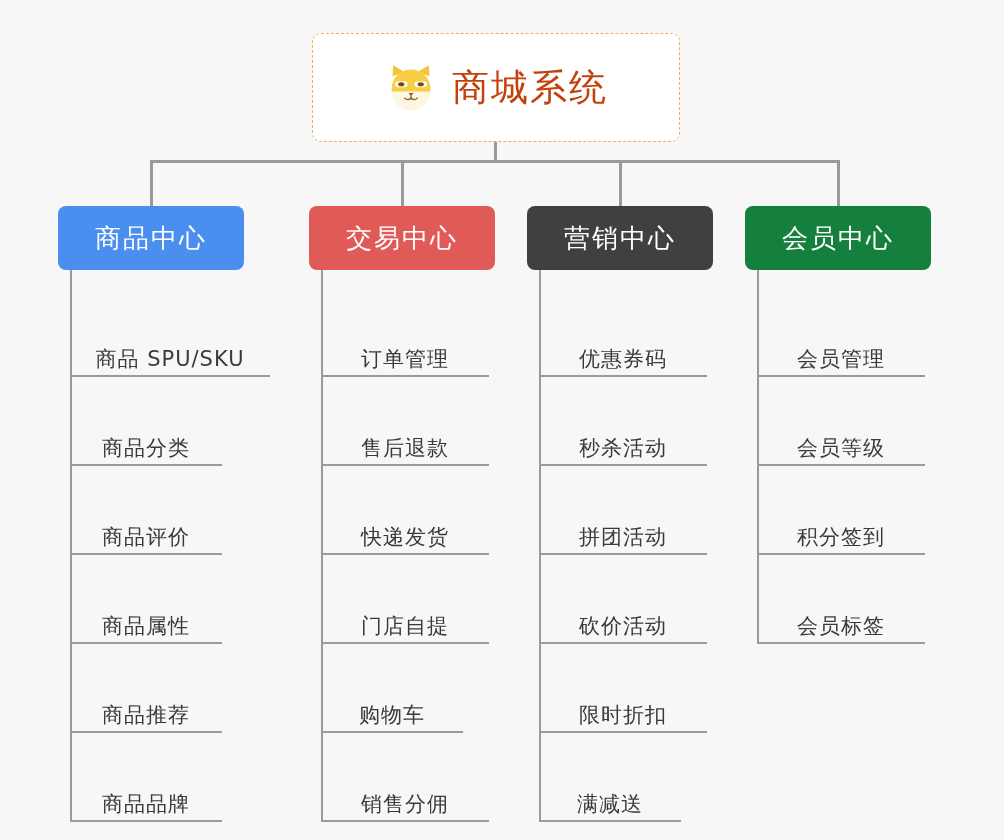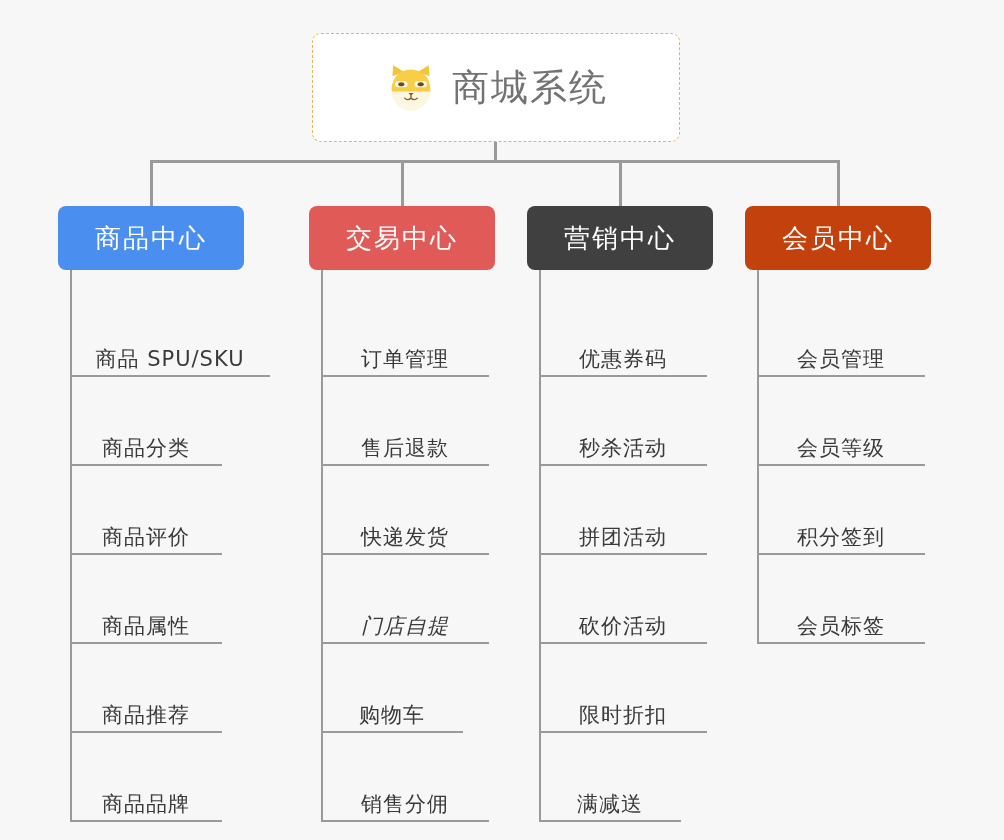--- a/index.html
+++ b/index.html
@@ -137,21 +137,21 @@
         <rect x="36" y="24" width="15" height="7" rx="3.5" fill="#fdf6e0"></rect>
 
         <ellipse cx="20.5" cy="27.5" rx="3.6" ry="2.4" fill="#6b4b1e"></ellipse>
         <ellipse cx="43.5" cy="27.5" rx="3.6" ry="2.4" fill="#6b4b1e"></ellipse>
 
         <path d="M29 38 h6 l-3 3.4 Z" fill="#8a5c22"></path>
 
         <path d="M32 41.5 v2.5 M32 44 q-4 3.5 -7.5 0 M32 44 q4 3.5 7.5 0" stroke="#8a5c22" stroke-width="1.6" fill="none" stroke-linecap="round"></path>
       </svg>
     </span>
-    <span class="root-title" style="color: #737373;">商城系统</span>
+    <span class="root-title" style="color: #c2410c;">商城系统</span>
   </div>
 
   <div class="conn conn-v-root" style="background: rgb(154, 154, 154);"></div>
   <div class="conn conn-h-bus" style="background: rgb(154, 154, 154);"></div>
   <div class="conn conn-v-drop" style="left: 150px; background: rgb(154, 154, 154);"></div>
   <div class="conn conn-v-drop" style="left: 401px; background: rgb(154, 154, 154);"></div>
   <div class="conn conn-v-drop" style="left: 619px; background: rgb(154, 154, 154);"></div>
   <div class="conn conn-v-drop" style="left: 837px; background: rgb(154, 154, 154);"></div>
 
   <div class="col" style="left:58px;width:186px;">
@@ -189,21 +189,21 @@
       <div class="spine" style="background: rgb(154, 154, 154);"></div>
       <div class="leaf w-l" style="border-bottom-color: rgb(154, 154, 154);">
         <span class="leaf-label">订单管理</span>
       </div>
       <div class="leaf w-l" style="border-bottom-color: rgb(154, 154, 154);">
         <span class="leaf-label">售后退款</span>
       </div>
       <div class="leaf w-l" style="border-bottom-color: rgb(154, 154, 154);">
         <span class="leaf-label">快递发货</span>
       </div>
-      <div class="leaf w-l" style="border-bottom-color: rgb(154, 154, 154); font-style: italic;">
+      <div class="leaf w-l" style="border-bottom-color: rgb(154, 154, 154);">
         <span class="leaf-label">门店自提</span>
       </div>
       <div class="leaf w-s" style="border-bottom-color: rgb(154, 154, 154);">
         <span class="leaf-label">购物车</span>
       </div>
       <div class="leaf w-l" style="border-bottom-color: rgb(154, 154, 154);">
         <span class="leaf-label">销售分佣</span>
       </div>
     </div>
   </div>
@@ -229,21 +229,21 @@
       <div class="leaf w-l" style="border-bottom-color: rgb(154, 154, 154);">
         <span class="leaf-label">限时折扣</span>
       </div>
       <div class="leaf w-s" style="border-bottom-color: rgb(154, 154, 154);">
         <span class="leaf-label">满减送</span>
       </div>
     </div>
   </div>
 
   <div class="col" style="left:745px;width:186px;">
-    <div class="col-head" style="background: #c2410c;">
+    <div class="col-head" style="background: #15803d;">
       <span>会员中心</span>
     </div>
     <div class="col-body">
       <div class="spine" style="background: rgb(154, 154, 154);"></div>
       <div class="leaf w-l" style="border-bottom-color: rgb(154, 154, 154);">
         <span class="leaf-label">会员管理</span>
       </div>
       <div class="leaf w-l" style="border-bottom-color: rgb(154, 154, 154);">
         <span class="leaf-label">会员等级</span>
       </div>

